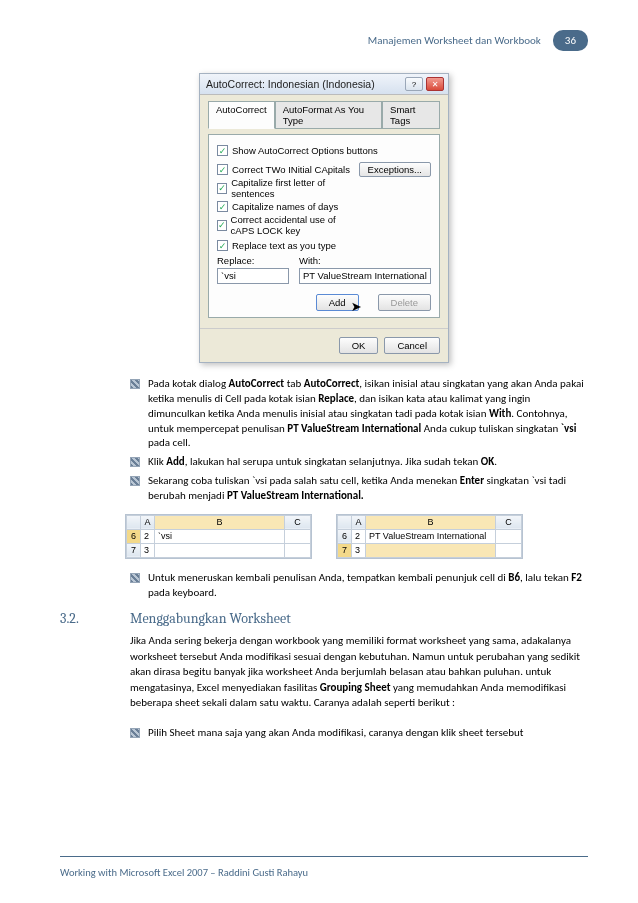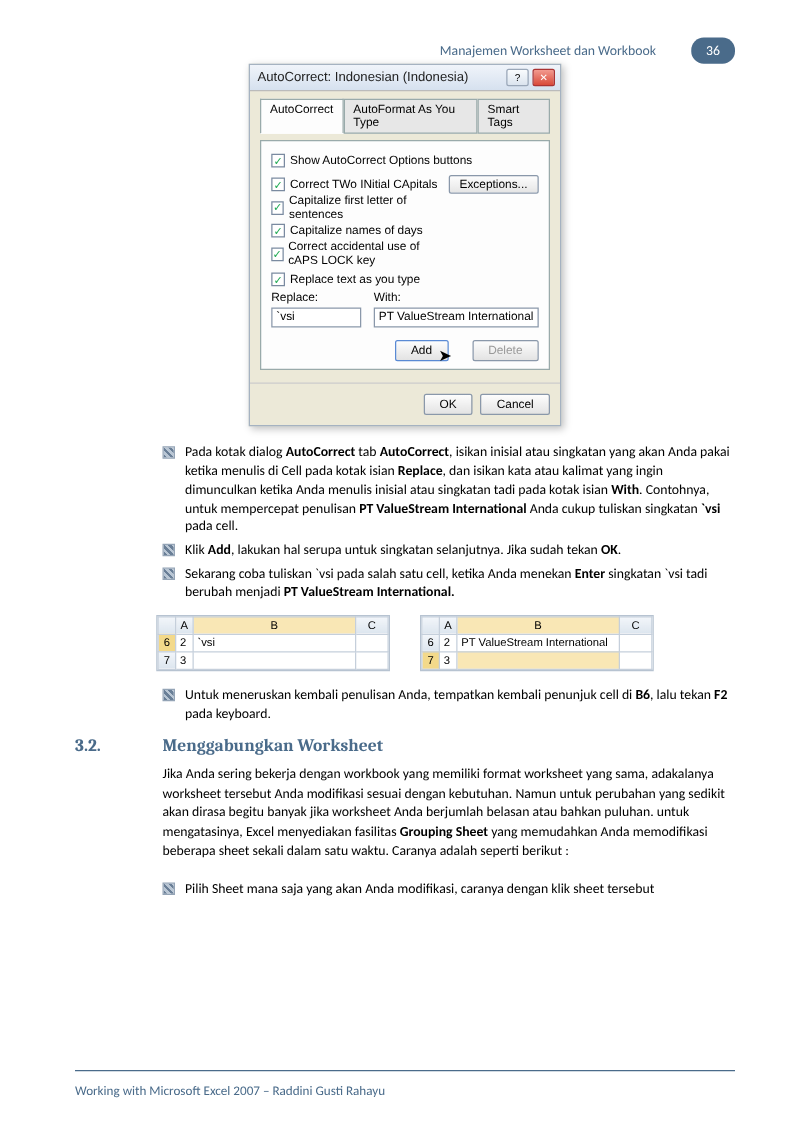--- a/index.html
+++ b/index.html
@@ -13,22 +13,22 @@
   }
   .page {
     padding: 30px 50px 30px 60px;
     min-height: 903px;
     position: relative;
   }
   .header {
     display: flex;
     justify-content: flex-end;
     align-items: center;
-    gap: 28px;
-    margin-bottom: 0;
+    gap: 12px;
+    margin-bottom: 22px;
   }
   .header-title {
     color: #4A6B8A;
     font-size: 11px;
   }
   .page-num {
     background: #4A6B8A;
     color: #fff;
     padding: 4px 12px;
     font-size: 11px;
@@ -157,21 +157,21 @@
   .mini-xl th.colB { width:130px; }
   .mini-xl th.colC { width:26px; }
   .mini-xl td { background: #fff; }
   .mini-xl th.sel, .mini-xl td.sel { background: #f9e7b5; }
   .mini-xl th.rowsel { background: #f3d98a; }
 
   h3.sec-head {
     font-family: Cambria, Georgia, serif;
     color: #4A6B8A;
     font-size: 14px;
-    font-weight: bold;
+    font-weight: normal;
     margin: 10px 0 6px 0;
     display:flex;
     gap: 28px;
   }
   h3.sec-head .num { min-width: 42px; }
   .para { margin-left: 70px; line-height: 1.4; margin-bottom: 16px; }
 
   .footer-rule {
     border-top: 1px solid #4A6B8A;
     margin-top: 30px;

